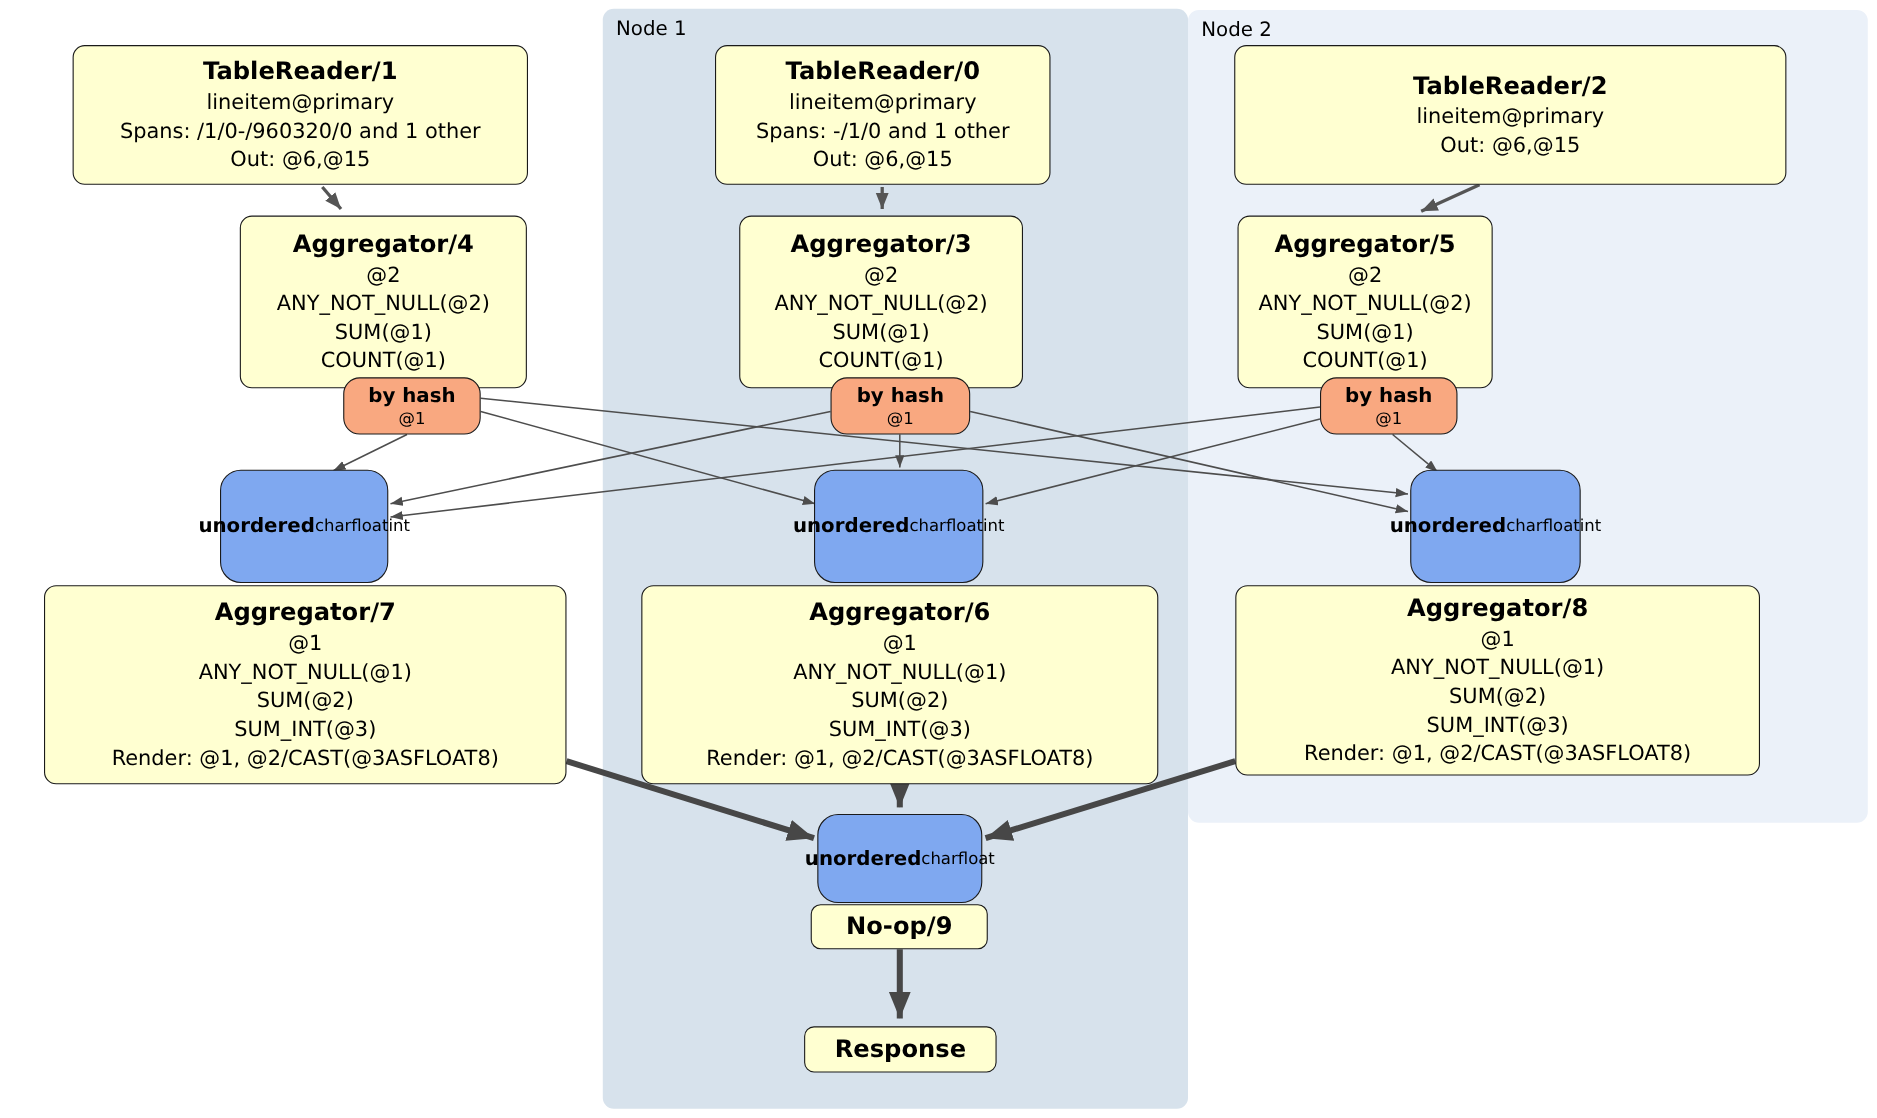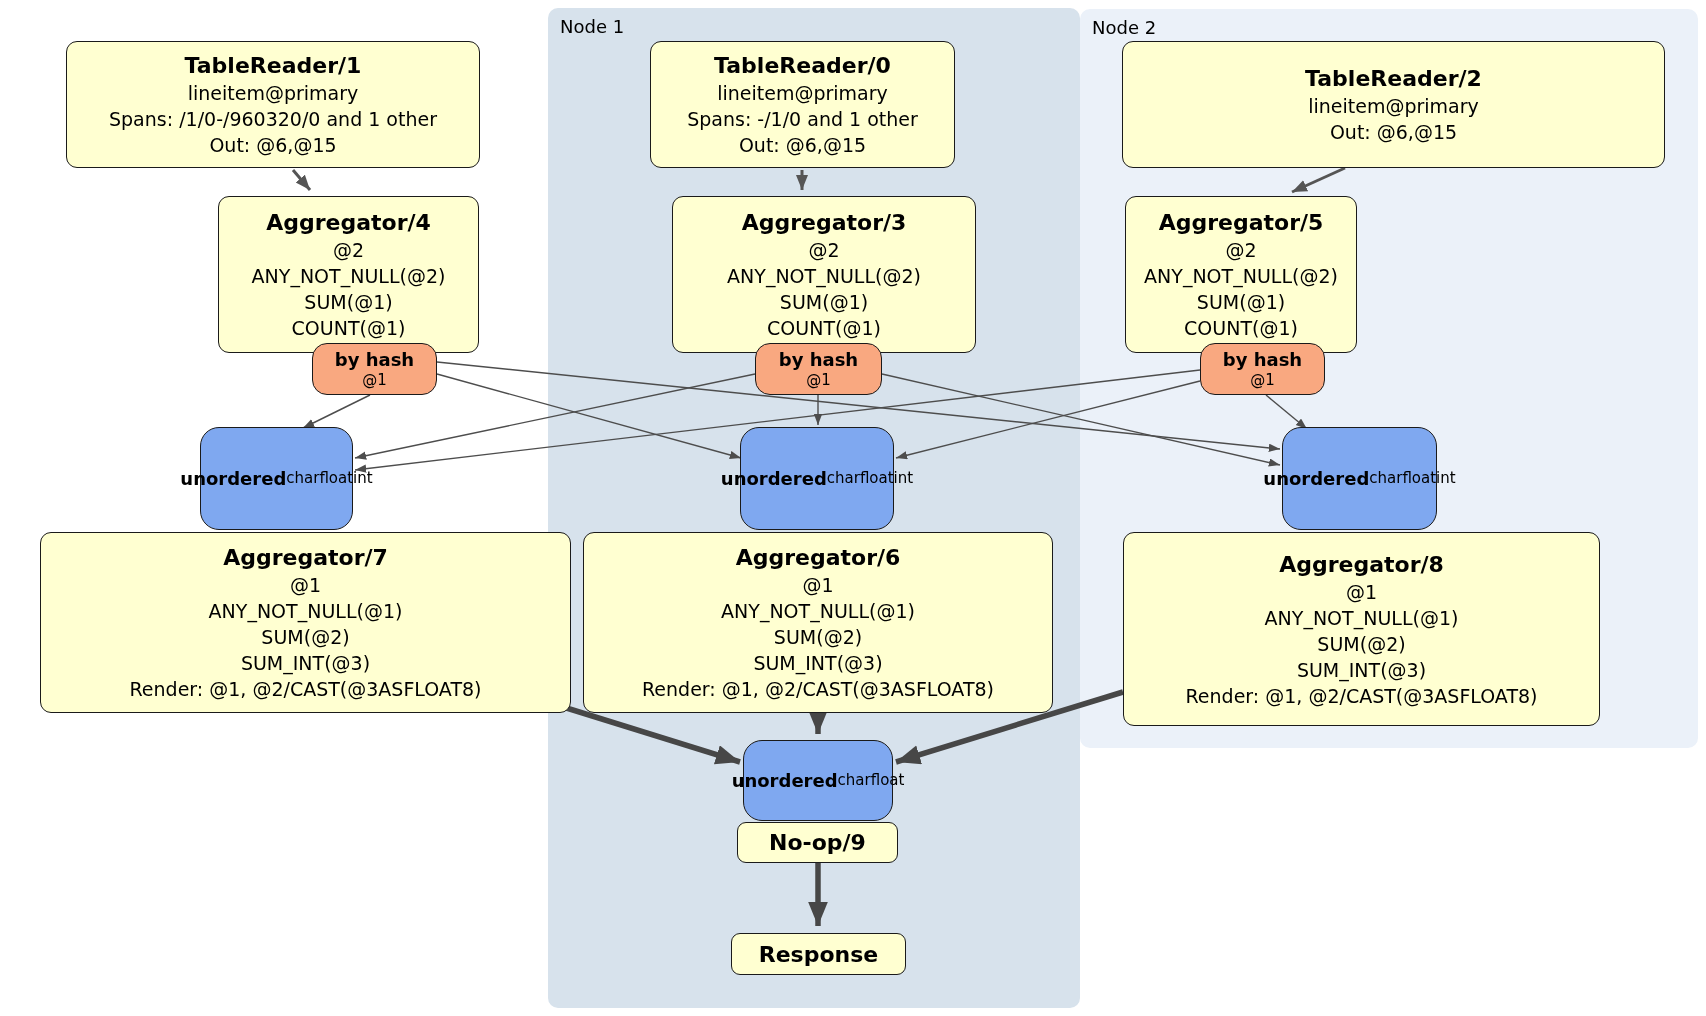--- a/index.html
+++ b/index.html
@@ -96,34 +96,34 @@
     <div class="line">lineitem@primary</div>
     <div class="line">Spans: /1/0-/960320/0 and 1 other</div>
     <div class="line">Out: @6,@15</div>
   </div>
   <div class="box" style="left:650px;top:41px;width:305px;height:127px;">
     <div class="title">TableReader/0</div>
     <div class="line">lineitem@primary</div>
     <div class="line">Spans: -/1/0 and 1 other</div>
     <div class="line">Out: @6,@15</div>
   </div>
-  <div class="box" style="left:1122px;top:41px;width:543px;height:127px;">
+  <div class="box" style="left:1122px;top:41px;width:502px;height:127px;">
     <div class="title">TableReader/2</div>
     <div class="line">lineitem@primary</div>
     <div class="line">Out: @6,@15</div>
   </div>
 
   <div class="box" style="left:218px;top:196px;width:261px;height:157px;">
     <div class="title">Aggregator/4</div>
     <div class="line">@2</div>
     <div class="line">ANY_NOT_NULL(@2)</div>
     <div class="line">SUM(@1)</div>
     <div class="line">COUNT(@1)</div>
   </div>
-  <div class="box" style="left:672px;top:196px;width:304px;height:157px;">
+  <div class="box" style="left:672px;top:196px;width:258px;height:157px;">
     <div class="title">Aggregator/3</div>
     <div class="line">@2</div>
     <div class="line">ANY_NOT_NULL(@2)</div>
     <div class="line">SUM(@1)</div>
     <div class="line">COUNT(@1)</div>
   </div>
   <div class="box" style="left:1125px;top:196px;width:232px;height:157px;">
     <div class="title">Aggregator/5</div>
     <div class="line">@2</div>
     <div class="line">ANY_NOT_NULL(@2)</div>
@@ -156,37 +156,37 @@
     <div class="stype">float</div>
     <div class="stype">int</div>
   </div>
   <div class="sync" style="left:1282px;top:427px;width:155px;height:103px;">
     <div class="stitle">unordered</div>
     <div class="stype">char</div>
     <div class="stype">float</div>
     <div class="stype">int</div>
   </div>
 
-  <div class="box" style="left:40px;top:532px;width:531px;height:181px;">
+  <div class="box" style="left:40px;top:532px;width:475px;height:181px;">
     <div class="title">Aggregator/7</div>
     <div class="line">@1</div>
     <div class="line">ANY_NOT_NULL(@1)</div>
     <div class="line">SUM(@2)</div>
     <div class="line">SUM_INT(@3)</div>
     <div class="line">Render: @1, @2/CAST(@3ASFLOAT8)</div>
   </div>
   <div class="box" style="left:583px;top:532px;width:470px;height:181px;">
     <div class="title">Aggregator/6</div>
     <div class="line">@1</div>
     <div class="line">ANY_NOT_NULL(@1)</div>
     <div class="line">SUM(@2)</div>
     <div class="line">SUM_INT(@3)</div>
     <div class="line">Render: @1, @2/CAST(@3ASFLOAT8)</div>
   </div>
-  <div class="box" style="left:1123px;top:532px;width:477px;height:194px;">
+  <div class="box" style="left:1123px;top:532px;width:477px;height:173px;">
     <div class="title">Aggregator/8</div>
     <div class="line">@1</div>
     <div class="line">ANY_NOT_NULL(@1)</div>
     <div class="line">SUM(@2)</div>
     <div class="line">SUM_INT(@3)</div>
     <div class="line">Render: @1, @2/CAST(@3ASFLOAT8)</div>
   </div>
 
   <div class="sync" style="left:743px;top:740px;width:150px;height:81px;">
     <div class="stitle">unordered</div>

